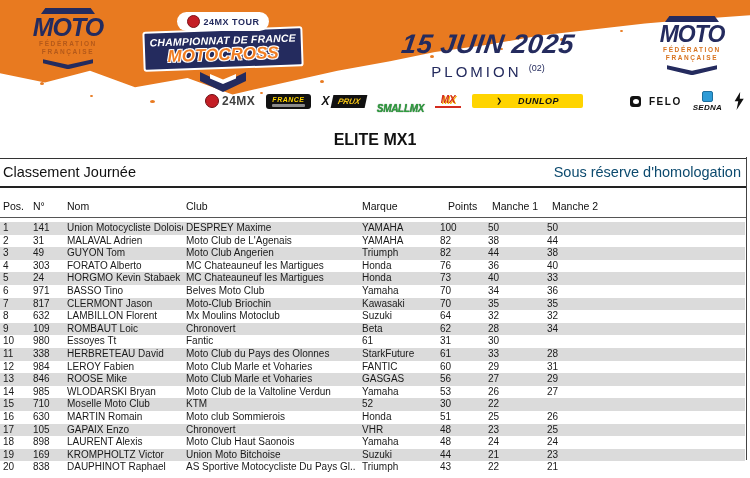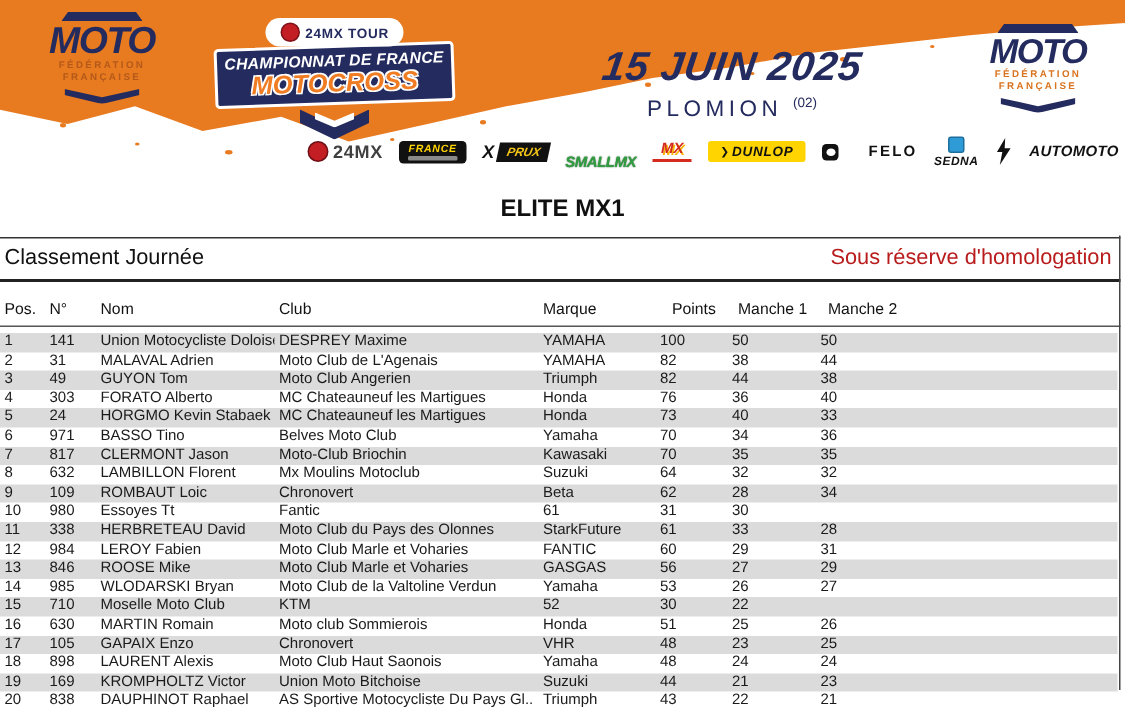--- a/index.html
+++ b/index.html
@@ -71,45 +71,45 @@
   .sp-xprux{gap:2px;}
   .sp-xprux .x{font-weight:900;font-style:italic;font-size:12px;color:#111;}
   .sp-xprux .box{background:#111;color:#F5C518;font-style:italic;font-weight:800;font-size:8px;
                  padding:2px 6px;transform:skewX(-12deg);}
   .sp-smallmx .t{font-style:italic;font-weight:900;font-size:10px;color:#2F9E3F;letter-spacing:-.3px;
                  text-shadow:0 0 1px #14401c;margin-top:14px;}
   .sp-mx{flex-direction:column;}
   .sp-mx .t{font-style:italic;font-weight:900;font-size:10px;line-height:1;color:#D42B1E;
             text-shadow:1px 1px 0 #F7B500;}
   .sp-mx .strip{margin-top:1px;width:26px;height:2px;background:#D42B1E;}
-  .sp-dunlop{background:#FFD400;border-radius:2px;padding:2px 8px;gap:2px;}
+  .sp-dunlop{background:#FFD400;border-radius:2px;padding:2px 24px;gap:16px;}
   .sp-dunlop .arrow{font-size:7px;color:#111;}
   .sp-dunlop .t{color:#111;font-weight:900;font-style:italic;font-size:9px;letter-spacing:.5px;}
-  .sp-felo{gap:20px;}
+  .sp-felo{gap:8px;margin-left:36px;}
   .sp-felo .icon{width:11px;height:11px;border-radius:3px;background:#111;position:relative;}
   .sp-felo .icon:after{content:"";position:absolute;left:2.5px;top:3px;width:6px;height:5px;border-radius:50%;background:#fff;}
   .sp-felo .t{font-size:10px;font-weight:600;letter-spacing:1.5px;color:#111;}
   .sp-sedna{flex-direction:column;}
   .sp-sedna .icon{width:9px;height:9px;border-radius:2px;background:#2E9BD6;border:1px solid #1d6f9e;margin-bottom:1px;}
   .sp-sedna .t{font-size:8px;font-weight:900;font-style:italic;color:#111;letter-spacing:.3px;}
   .sp-bolt .bolt{width:12px;height:18px;background:#111;
         clip-path:polygon(58% 0,12% 52%,42% 52%,28% 100%,88% 38%,55% 38%);}
   .sp-automoto .t{font-weight:900;font-style:italic;font-size:10px;color:#111;letter-spacing:.2px;}
 
   
   .title{position:absolute;top:131px;left:0;width:750px;text-align:center;
          font-size:16px;font-weight:700;color:#111;}
   .rule{position:absolute;left:0;width:747px;background:#333;}
   .rule1{top:158px;height:1px;}
   .rule2{top:186px;height:2px;background:#222;}
   .rule3{top:217px;height:1px;background:#555;}
   .vline{position:absolute;left:746px;top:157px;width:1px;height:303px;background:#444;}
   .subrow{position:absolute;top:162px;left:0;width:747px;height:22px;}
   .subrow .left{position:absolute;left:3px;top:2px;font-size:14.5px;color:#111;}
-  .subrow .right{position:absolute;right:6px;top:2px;font-size:14.5px;color:#b91c1c;}
+  .subrow .right{position:absolute;right:6px;top:2px;font-size:14.5px;color:#0c4a6e;}
 
   .grid8{display:grid;grid-template-columns:30px 34px 119px 176px 78px 48px 59px 1fr;}
   .thead{position:absolute;top:200px;left:0;width:745px;font-size:10.5px;color:#111;}
   .thead span{padding-left:3px;white-space:nowrap;}
   .thead .c5{padding-left:11px;}
   .thead .c6{padding-left:7px;}
   .thead .c7{padding-left:8px;}
 
   .tbody{position:absolute;top:222px;left:0;width:745px;}
   .trow{height:12.6px;align-items:center;font-size:10px;color:#1a1a1a;}

